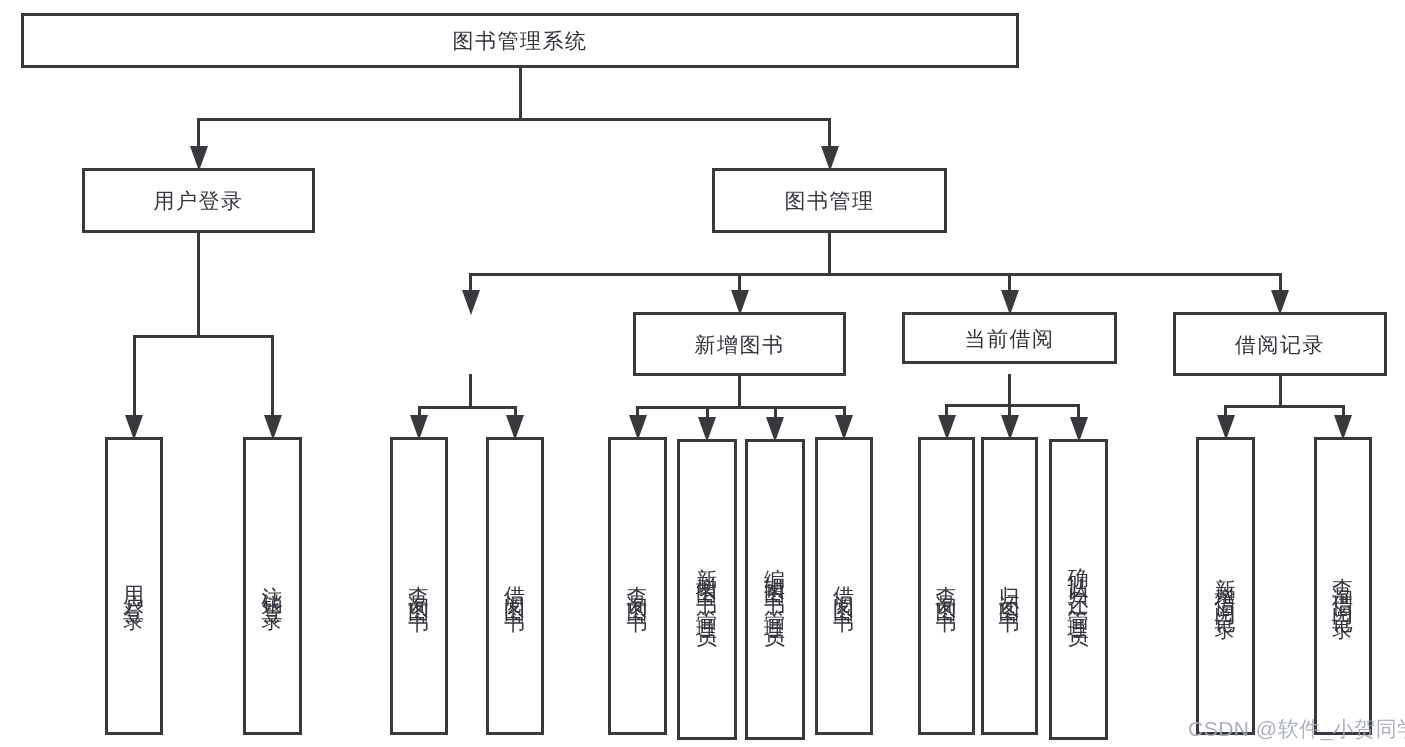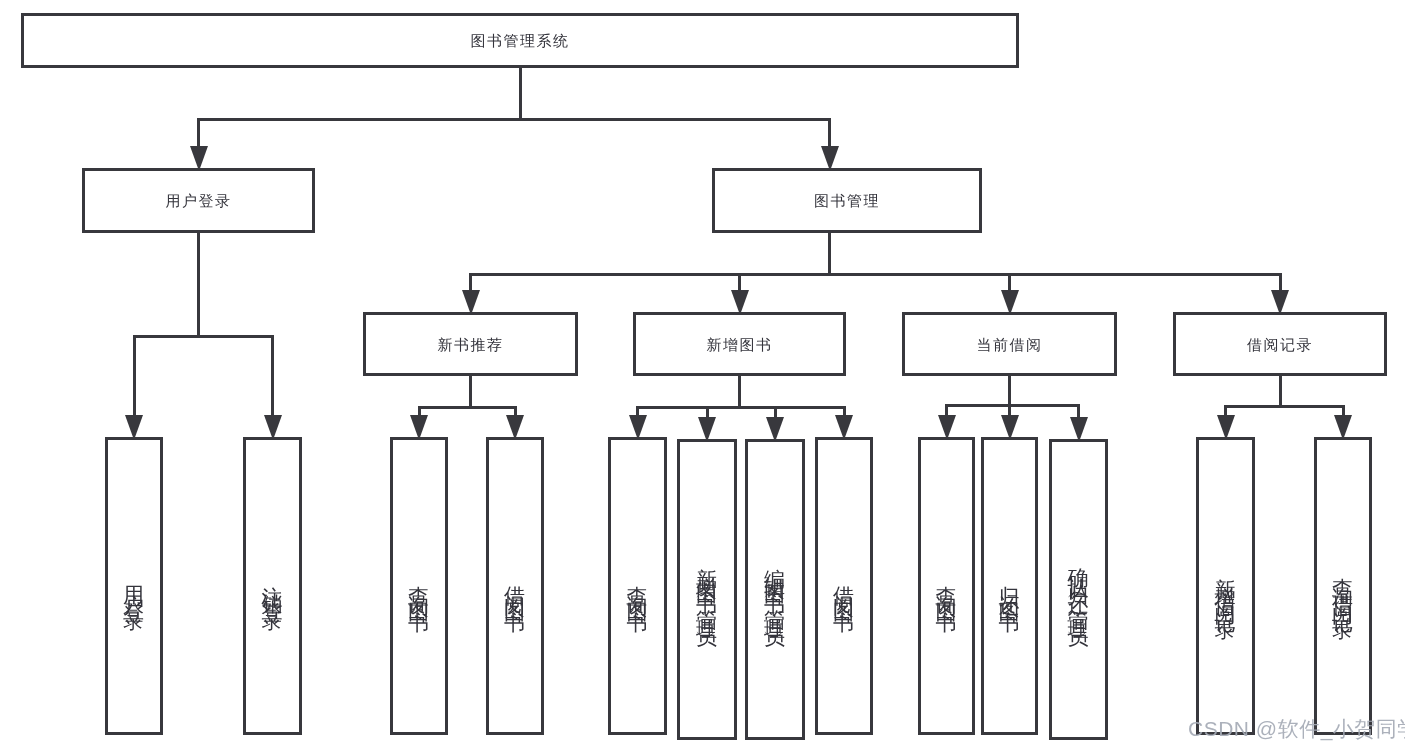--- a/index.html
+++ b/index.html
@@ -4,21 +4,21 @@
 <style>
   * { margin:0; padding:0; box-sizing:border-box; }
   html,body { background:#ffffff; }
   .canvas {
     position:relative; width:1405px; height:747px; background:#ffffff;
     font-family:"Liberation Sans", sans-serif; overflow:hidden;
   }
   .node {
     position:absolute; border:3px solid #38383d; background:#ffffff;
     display:flex; align-items:center; justify-content:center;
-    color:#34343c; font-size:15px; letter-spacing:1.5px;
+    color:#34343c; font-size:21px; letter-spacing:1.5px;
     line-height:1; white-space:nowrap; z-index:2;
   }
   .node.vertical {
     writing-mode:vertical-rl; text-orientation:mixed;
     letter-spacing:8.5px; font-size:21px;
   }
   .line { position:absolute; background:#38383d; z-index:1; }
   .arrow {
     position:absolute; width:0; height:0; z-index:1;
     border-left:9px solid transparent; border-right:9px solid transparent;
@@ -82,24 +82,23 @@
     <div class="line" style="left: 1077px; top: 404px; width: 3px; height: 17px;"></div>
     <div class="arrow" style="left: 1069.5px; top: 417px;"></div>
     <div class="line" style="left: 1278.5px; top: 374px; width: 3px; height: 34px;"></div>
     <div class="line" style="left: 1224px; top: 405px; width: 120.5px; height: 3px;"></div>
     <div class="line" style="left: 1224px; top: 405px; width: 3px; height: 14px;"></div>
     <div class="arrow" style="left: 1216.5px; top: 415px;"></div>
     <div class="line" style="left: 1341.5px; top: 405px; width: 3px; height: 14px;"></div>
     <div class="arrow" style="left: 1334px; top: 415px;"></div>
     <div class="node" style="left: 21px; top: 13px; width: 998px; height: 55px;">图书管理系统</div>
     <div class="node" style="left: 82px; top: 168px; width: 233px; height: 65px;">用户登录</div>
-    <div class="node" style="left: 712px; top: 168px; width: 270px; height: 65px;">图书管理</div>
-    <div class="node" style="left: 363px; top: 312px; width: 215px; height: 64px;">新书推荐</div>
+    <div class="node" style="left: 712px; top: 168px; width: 235px; height: 65px;">图书管理</div>
     <div class="node" style="left: 633px; top: 312px; width: 213px; height: 64px;">新增图书</div>
-    <div class="node" style="left: 902px; top: 312px; width: 215px; height: 64px;">当前借阅</div>
+    <div class="node" style="left: 902px; top: 312px; width: 215px; height: 52px;">当前借阅</div>
     <div class="node" style="left: 1173px; top: 312px; width: 214px; height: 64px;">借阅记录</div>
     <div class="node vertical" style="left: 105px; top: 437px; width: 58px; height: 298px;">用户登录</div>
     <div class="node vertical" style="left: 243px; top: 437px; width: 59px; height: 298px;">注销登录</div>
     <div class="node vertical" style="left: 390px; top: 437px; width: 58px; height: 298px;">查询图书</div>
     <div class="node vertical" style="left: 486px; top: 437px; width: 58px; height: 298px;">借阅图书</div>
     <div class="node vertical" style="left: 608px; top: 437px; width: 59px; height: 298px;">查询图书</div>
     <div class="node vertical" style="left: 677px; top: 439px; width: 60px; height: 301px;">新增图书（管理员）</div>
     <div class="node vertical" style="left: 745px; top: 439px; width: 60px; height: 301px;">编辑图书（管理员）</div>
     <div class="node vertical" style="left: 815px; top: 437px; width: 58px; height: 298px;">借阅图书</div>
     <div class="node vertical" style="left: 918px; top: 437px; width: 57px; height: 298px;">查询图书</div>

